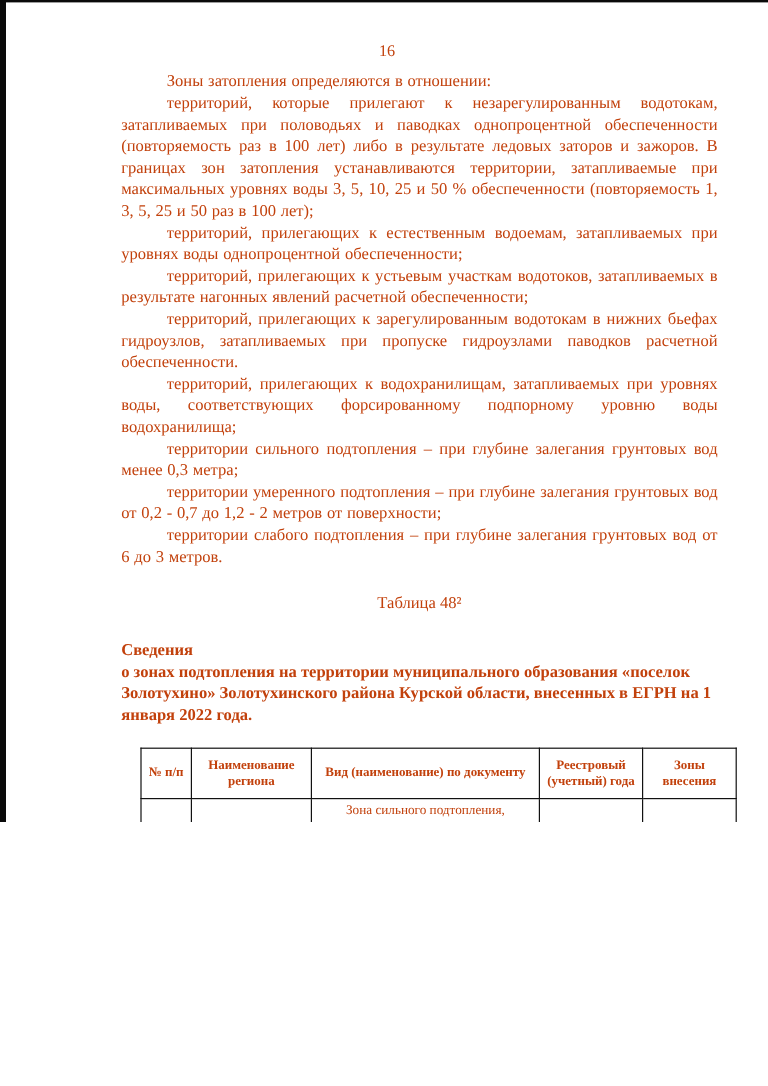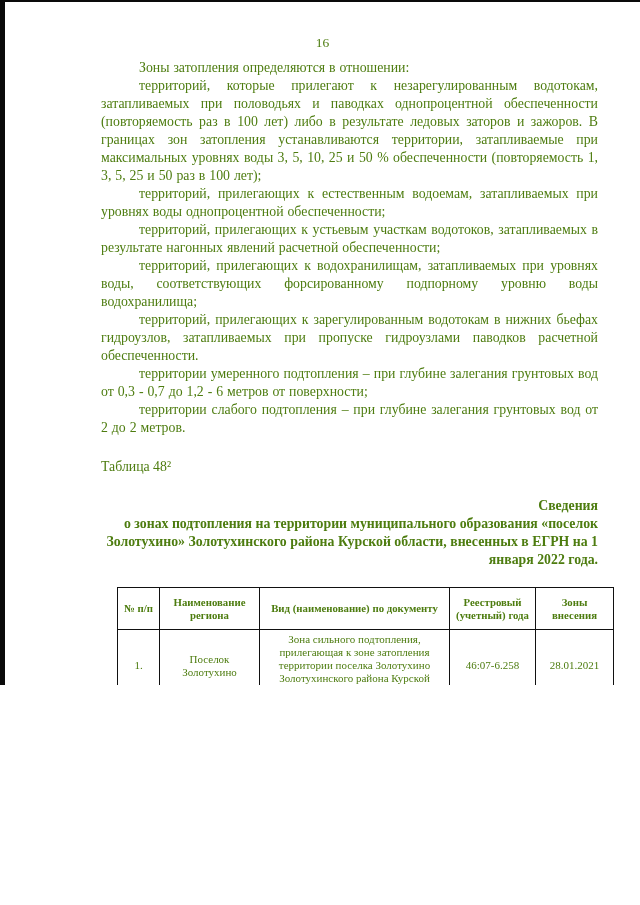--- a/index.html
+++ b/index.html
@@ -9,21 +9,21 @@
   }
   .page {
     position: relative;
     width: 640px;
     height: 685px;
     background: #ffffff;
     border-top: 2px solid #0a0a0a;
     border-left: 5px solid #0a0a0a;
     box-sizing: border-box;
     font-family: "Liberation Serif", "DejaVu Serif", serif;
-    color: #4d7c0f;
+    color: #c2410c;
     overflow: hidden;
   }
   .page-number {
     text-align: center;
     font-size: 13.5px;
     padding-top: 33px;
     padding-bottom: 8px;
   }
   .content {
     padding-left: 80px;
@@ -33,26 +33,26 @@
   .para {
     margin: 0;
     font-size: 13.8px;
     line-height: 18px;
     text-align: justify;
     text-indent: 38px;
     word-spacing: 0.5px;
   }
   .table-caption {
     margin-top: 22px;
-    text-align: left;
+    text-align: center;
     font-size: 13.8px;
   }
   .doc-heading {
     margin-top: 22px;
-    text-align: right;
+    text-align: left;
     font-weight: bold;
     font-size: 13.8px;
     line-height: 18px;
   }
   .doc-heading .line1 { display: block; }
   .egrn-table {
     margin-top: 18px;
     margin-left: 16px;
     width: 496px;
     border-collapse: collapse;
@@ -87,24 +87,25 @@
 <body>
 
 <div class="page">
   <div class="page-number">16</div>
 
   <div class="content">
     <p class="para">Зоны затопления определяются в отношении:</p>
     <p class="para">территорий, которые прилегают к незарегулированным водотокам, затапливаемых при половодьях и паводках однопроцентной обеспеченности (повторяемость раз в 100 лет) либо в результате ледовых заторов и зажоров. В границах зон затопления устанавливаются территории, затапливаемые при максимальных уровнях воды  3, 5, 10, 25 и 50 % обеспеченности (повторяемость 1, 3, 5, 25 и 50 раз в 100 лет);</p>
     <p class="para">территорий, прилегающих к естественным водоемам, затапливаемых при уровнях воды однопроцентной обеспеченности;</p>
     <p class="para">территорий, прилегающих к устьевым участкам водотоков, затапливаемых в результате нагонных явлений расчетной обеспеченности;</p>
+    <p class="para">территорий, прилегающих к зарегулированным водотокам в нижних бьефах гидроузлов, затапливаемых при пропуске гидроузлами паводков расчетной обеспеченности.</p>
     <p class="para">территорий, прилегающих к водохранилищам, затапливаемых при уровнях воды, соответствующих форсированному подпорному уровню воды водохранилища;</p>
-    <p class="para">территорий, прилегающих к зарегулированным водотокам в нижних бьефах гидроузлов, затапливаемых при пропуске гидроузлами паводков расчетной обеспеченности.</p>
-    <p class="para">территории умеренного подтопления – при глубине залегания грунтовых вод от 0,3 - 0,7 до 1,2 - 6 метров от поверхности;</p>
-    <p class="para">территории слабого подтопления – при глубине залегания грунтовых вод от 2 до 2 метров.</p>
+    <p class="para">территории сильного подтопления – при глубине залегания грунтовых вод менее 0,3 метра;</p>
+    <p class="para">территории умеренного подтопления – при глубине залегания грунтовых вод от 0,2 - 0,7 до 1,2 - 2 метров от поверхности;</p>
+    <p class="para">территории слабого подтопления – при глубине залегания грунтовых вод от 6 до 3 метров.</p>
 
     <div class="table-caption">Таблица 48²</div>
 
     <div class="doc-heading">
       <span class="line1">Сведения</span>
       <span>о зонах подтопления на территории муниципального образования «поселок Золотухино» Золотухинского района Курской области, внесенных в ЕГРН на 1 января 2022 года.</span>
     </div>
 
     <table class="egrn-table">
       <colgroup>

